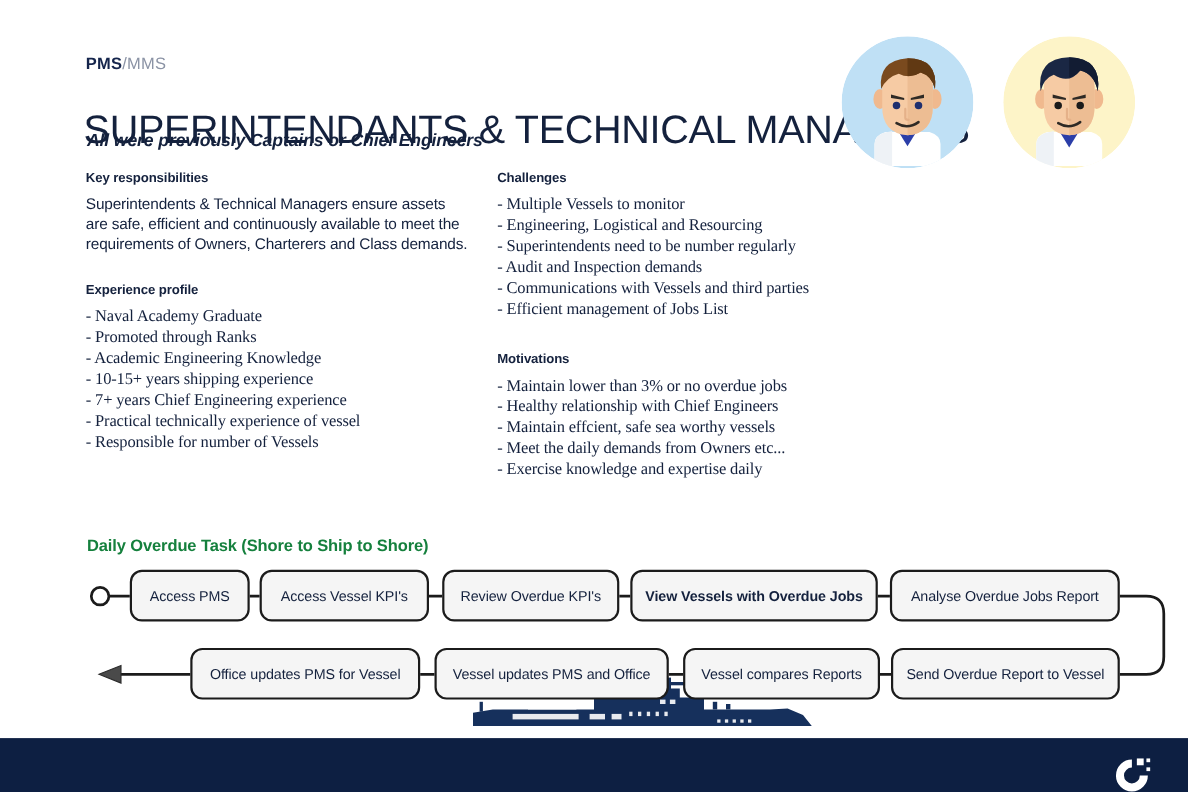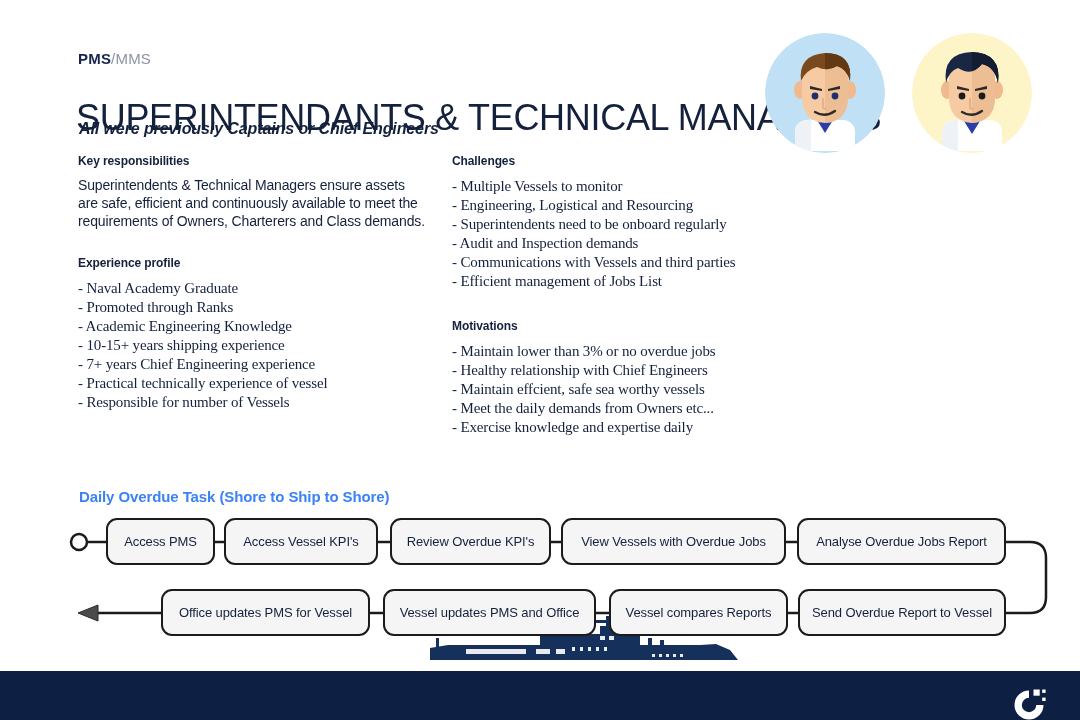--- a/index.html
+++ b/index.html
@@ -113,26 +113,26 @@
   .gap-1 { height: 25px; }
   .gap-2 { height: 28px; }
 
   
   .flow-title {
     position: absolute;
     left: 79px;
     top: 470px;
     font-size: 15px;
     font-weight: bold;
-    color: #3b82f6;
+    color: #15803d;
     letter-spacing: -0.1px;
   }
   .flow-wrap {
     position: absolute;
-    left: 0;
+    left: 12px;
     top: 490px;
     width: 888px;
     height: 140px;
   }
   .node {
     position: absolute;
     box-sizing: border-box;
     background: #f5f5f5;
     border: 2.5px solid #1b1b1b;
     border-radius: 11px;
@@ -254,21 +254,21 @@
       <li>- Practical technically experience of vessel</li>
       <li>- Responsible for number of Vessels</li>
     </ul>
   </div>
 
   <div class="col" id="col-right">
     <div class="sec-head">Challenges</div>
     <ul class="bullets">
       <li>- Multiple Vessels to monitor</li>
       <li>- Engineering, Logistical and Resourcing</li>
-      <li>- Superintendents need to be onboard regularly</li>
+      <li>- Superintendents need to be number regularly</li>
       <li>- Audit and Inspection demands</li>
       <li>- Communications with Vessels and third parties</li>
       <li>- Efficient management of Jobs List</li>
     </ul>
     <div class="gap-2"></div>
     <div class="sec-head">Motivations</div>
     <ul class="bullets">
       <li>- Maintain lower than 3% or no overdue jobs</li>
       <li>- Healthy relationship with Chief Engineers</li>
       <li>- Maintain effcient, safe sea worthy vessels</li>
@@ -327,21 +327,21 @@
         <line x1="370" y1="105" x2="383" y2="105"></line>
 
         <line x1="161" y1="105" x2="90" y2="105"></line>
       </g>
       <path d="M78 105 L98 97 L98 113 Z" fill="#4a4a4a" stroke="#2b2b2b" stroke-width="1"></path>
     </svg>
 
     <div class="node" style="left:106px; top:10px; width:109px;">Access PMS</div>
     <div class="node" style="left:224px; top:10px; width:154px;">Access Vessel KPI's</div>
     <div class="node" style="left:390px; top:10px; width:161px;">Review Overdue KPI's</div>
-    <div class="node" style="left:561px; top:10px; width:225px;">View Vessels with Overdue Jobs</div>
+    <div class="node" style="left:561px; top:10px; width:225px;font-weight:bold;">View Vessels with Overdue Jobs</div>
     <div class="node" style="left:797px; top:10px; width:209px;">Analyse Overdue Jobs Report</div>
 
     <div class="node" style="left:161px; top:81px; width:209px;">Office updates PMS for Vessel</div>
     <div class="node" style="left:383px; top:81px; width:213px;">Vessel updates PMS and Office</div>
     <div class="node" style="left:609px; top:81px; width:179px;">Vessel compares Reports</div>
     <div class="node" style="left:798px; top:81px; width:208px;text-align:right;">Send Overdue Report to Vessel</div>
   </div>
 
   <div class="footer"></div>
   <svg class="logo" viewBox="0 0 46 40">

